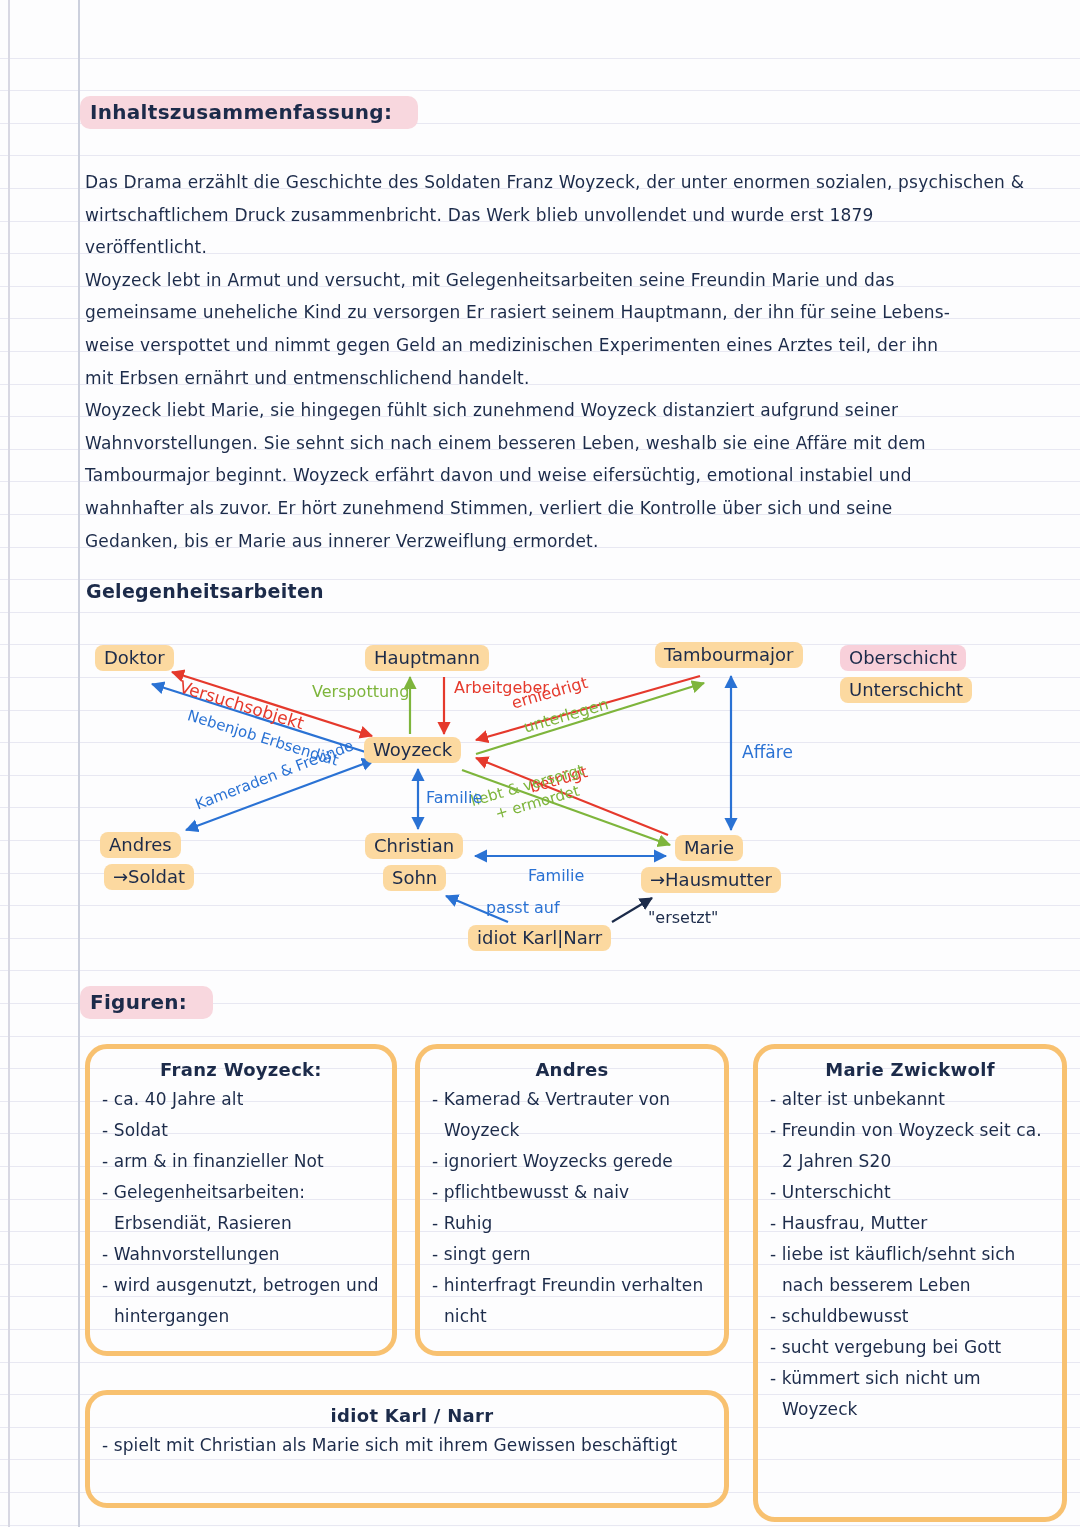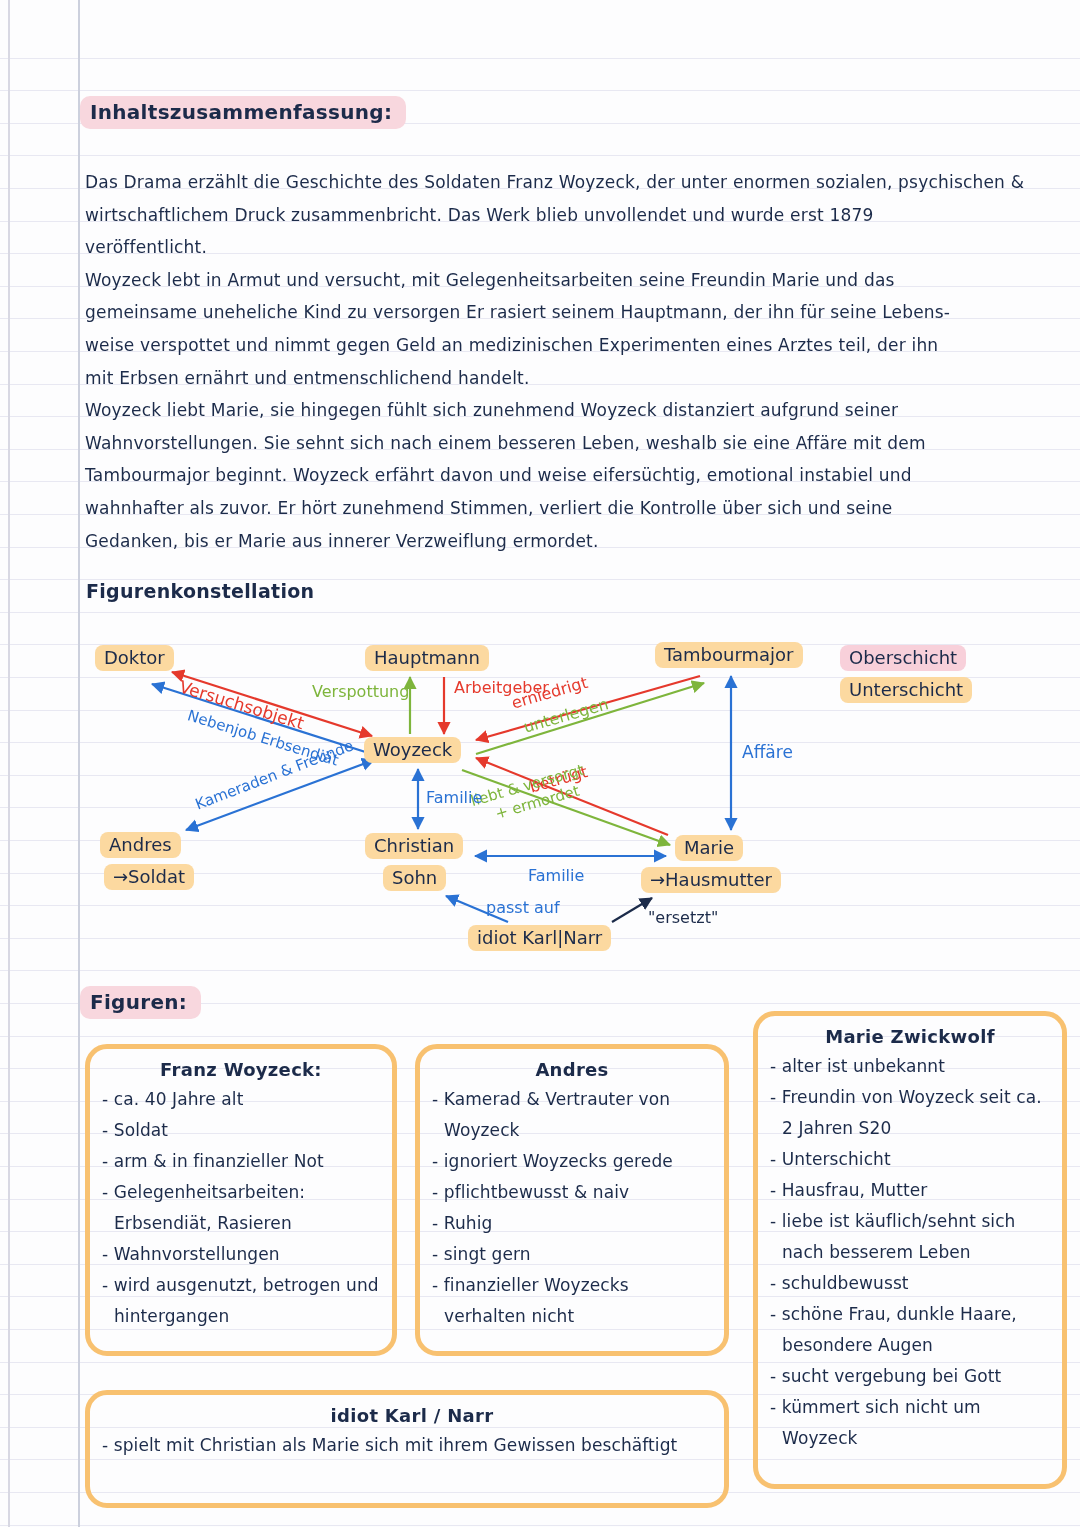--- a/index.html
+++ b/index.html
@@ -11,21 +11,21 @@
     background-image:
       linear-gradient(90deg, transparent 8px, #d8d8e3 8px, #d8d8e3 10px, transparent 10px),
       linear-gradient(90deg, transparent 78px, #ccd0dd 78px, #ccd0dd 80px, transparent 80px),
       repeating-linear-gradient(180deg, transparent 0, transparent 31.6px, #e8e8f2 31.6px, #e8e8f2 32.6px);
     background-position: 0 0, 0 0, 0 26px;
     overflow:hidden;
   }
   .abs { position:absolute; }
   .heading-pill {
     position:absolute; display:inline-block; background:#f8d7de;
-    padding:4px 14px 5px 10px; border-radius:10px;
+    padding:4px 26px 5px 10px; border-radius:10px;
     font-size:20px; font-weight:bold; letter-spacing:.3px;
   }
   .tline { white-space:nowrap; font-size:17px; line-height:32.6px; letter-spacing:.2px; }
   .plain-heading { position:absolute; font-size:19px; font-weight:bold; letter-spacing:.3px; }
 
   .diagram { position:absolute; left:0; top:630px; width:869px; height:340px; }
   .diagram svg { position:absolute; left:0; top:0; }
   .node {
     position:absolute; white-space:nowrap;
     background:#fcd9a0; border-radius:8px;
@@ -63,21 +63,21 @@
     <div class="tline">gemeinsame uneheliche Kind zu versorgen Er rasiert seinem Hauptmann, der ihn für seine Lebens-</div>
     <div class="tline">weise verspottet und nimmt gegen Geld an medizinischen Experimenten eines Arztes teil, der ihn</div>
     <div class="tline">mit Erbsen ernährt und entmenschlichend handelt.</div>
     <div class="tline">Woyzeck liebt Marie, sie hingegen fühlt sich zunehmend Woyzeck distanziert aufgrund seiner</div>
     <div class="tline">Wahnvorstellungen. Sie sehnt sich nach einem besseren Leben, weshalb sie eine Affäre mit dem</div>
     <div class="tline">Tambourmajor beginnt. Woyzeck erfährt davon und weise eifersüchtig, emotional instabiel und</div>
     <div class="tline">wahnhafter als zuvor. Er hört zunehmend Stimmen, verliert die Kontrolle über sich und seine</div>
     <div class="tline">Gedanken, bis er Marie aus innerer Verzweiflung ermordet.</div>
   </div>
 
-  <div class="plain-heading" style="left:86px; top:580px;">Figurenkonstellation</div>
+  <div class="plain-heading" style="left:86px; top:580px;">Gelegenheitsarbeiten</div>
 
   <div class="diagram">
     <svg width="1080" height="340" viewBox="0 0 1080 340">
       <defs>
         <marker id="m-red" markerWidth="7" markerHeight="7" refX="5.5" refY="3" orient="auto-start-reverse" markerUnits="strokeWidth">
           <path d="M0,0 L6,3 L0,6 Z" fill="#e5392c"></path>
         </marker>
         <marker id="m-green" markerWidth="7" markerHeight="7" refX="5.5" refY="3" orient="auto-start-reverse" markerUnits="strokeWidth">
           <path d="M0,0 L6,3 L0,6 Z" fill="#7eb53c"></path>
         </marker>
@@ -149,32 +149,31 @@
     <div class="card-item">- wird ausgenutzt, betrogen und hintergangen</div>
   </div>
 
   <div class="card" style="left:415px; top:1044px; width:314px; height:312px;">
     <div class="card-title">Andres</div>
     <div class="card-item">- Kamerad &amp; Vertrauter von Woyzeck</div>
     <div class="card-item">- ignoriert Woyzecks gerede</div>
     <div class="card-item">- pflichtbewusst &amp; naiv</div>
     <div class="card-item">- Ruhig</div>
     <div class="card-item">- singt gern</div>
-    <div class="card-item">- finanzieller Woyzecks verhalten nicht</div>
+    <div class="card-item">- hinterfragt Freundin verhalten nicht</div>
   </div>
 
-  <div class="card" style="left:753px; top:1011px; width:314px; height:478px;">
+  <div class="card" style="left:753px; top:1044px; width:314px; height:478px;">
     <div class="card-title">Marie Zwickwolf</div>
     <div class="card-item">- alter ist unbekannt</div>
     <div class="card-item">- Freundin von Woyzeck seit ca. 2 Jahren S20</div>
     <div class="card-item">- Unterschicht</div>
     <div class="card-item">- Hausfrau, Mutter</div>
     <div class="card-item">- liebe ist käuflich/sehnt sich nach besserem Leben</div>
     <div class="card-item">- schuldbewusst</div>
-    <div class="card-item">- schöne Frau, dunkle Haare, besondere Augen</div>
     <div class="card-item">- sucht vergebung bei Gott</div>
     <div class="card-item">- kümmert sich nicht um Woyzeck</div>
   </div>
 
   <div class="card" style="left:85px; top:1390px; width:644px; height:118px;">
     <div class="card-title left">idiot Karl / Narr</div>
     <div class="card-item">- spielt mit Christian als Marie sich mit ihrem Gewissen beschäftigt</div>
   </div>
 
 </div>

